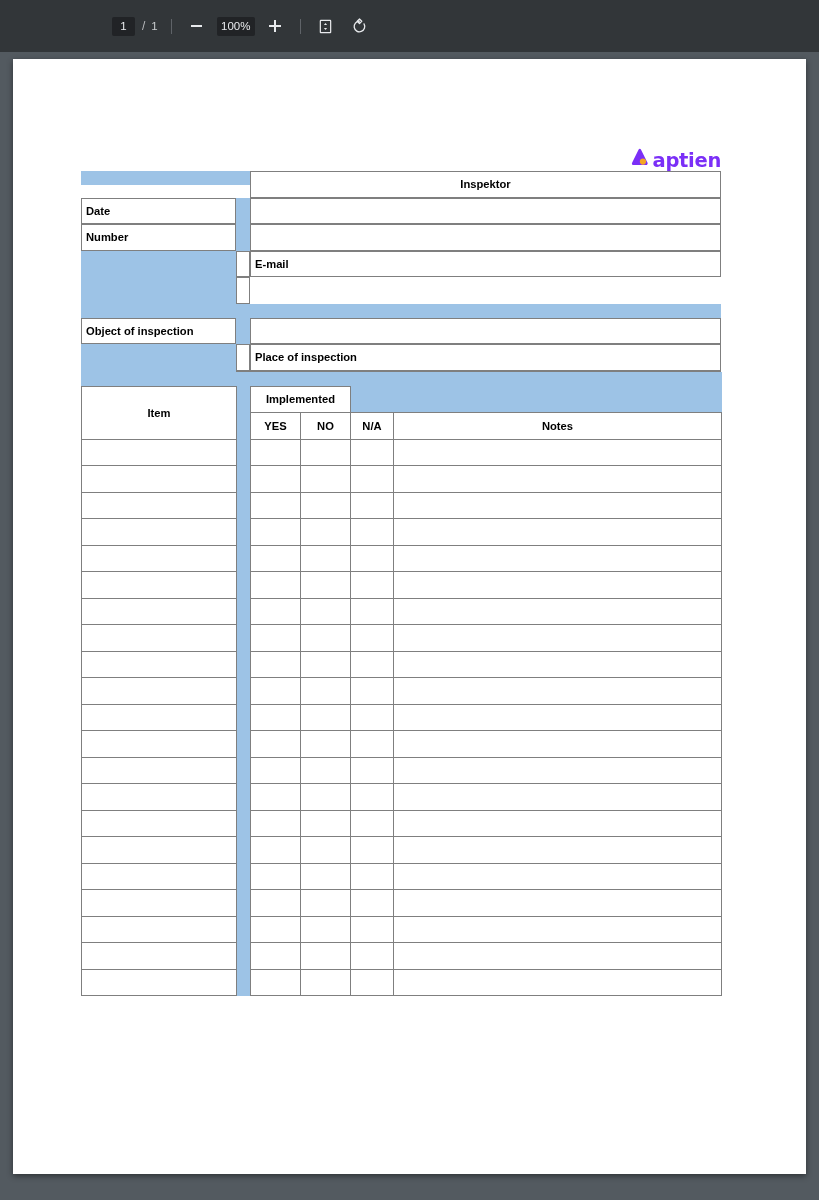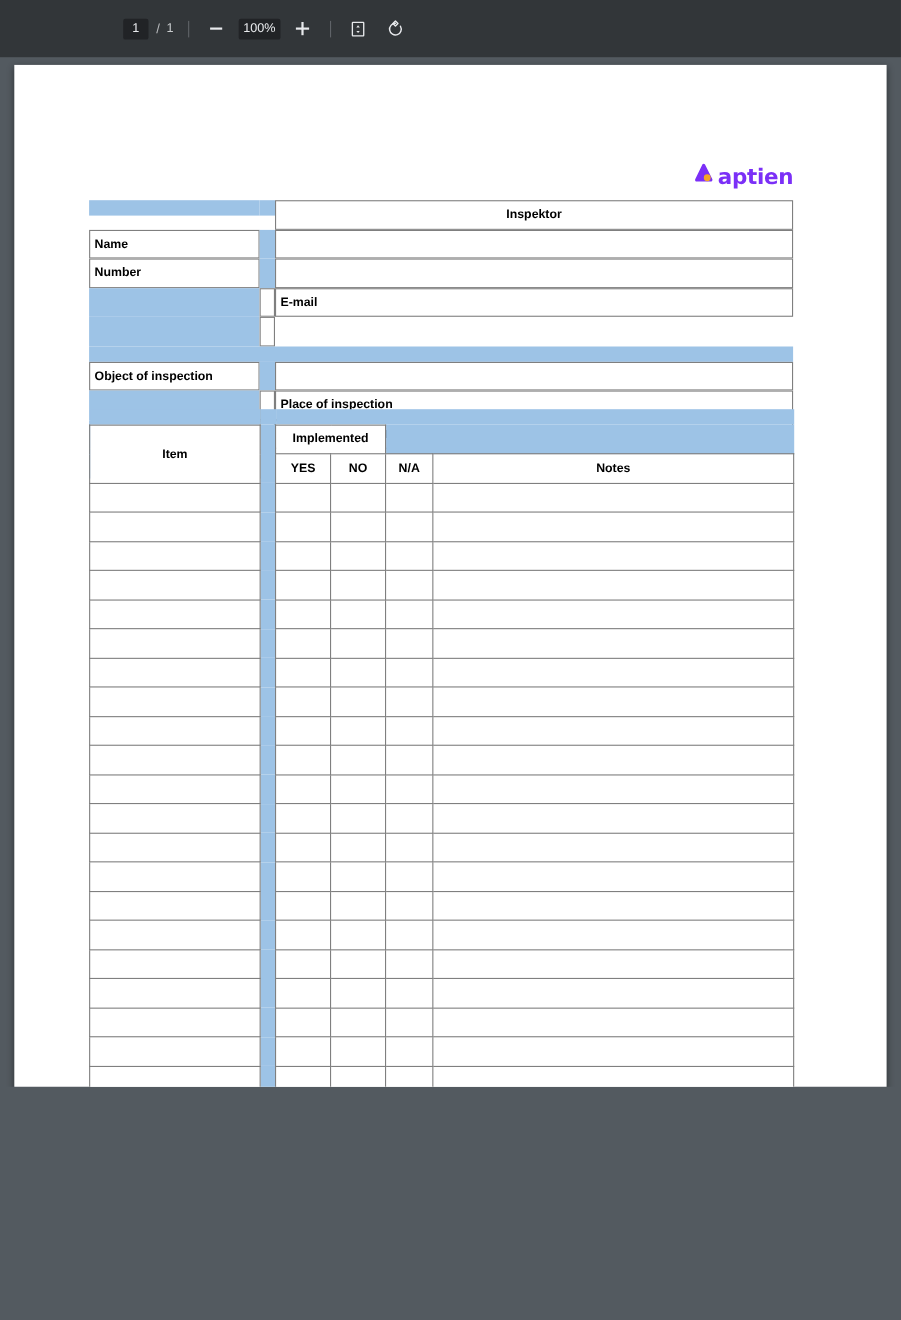--- a/index.html
+++ b/index.html
@@ -89,21 +89,21 @@
   .plus-glyph::before, .plus-glyph::after {
     content:""; position:absolute; background:#e8eaed;
   }
   .plus-glyph::before { left:0; top:5.2px; width:12px; height:1.6px; }
   .plus-glyph::after  { top:0; left:5.2px; height:12px; width:1.6px; }
 
   
   #page-scroll {
     position: absolute;
     top: 52px; left: 0;
-    width: 819px; height: 936px;
+    width: 819px; height: 1148px;
     overflow: hidden;
   }
 
   #pdf-page {
     position: absolute;
     left: 13px; top: 7px;
     width: 793px; height: 1115px;
     background: #ffffff;
     box-shadow: 0 2px 6px rgba(0,0,0,0.45);
   }
@@ -118,21 +118,21 @@
     font-family: "DejaVu Sans", sans-serif;
     font-size: 19.5px;
     font-weight: 600;
     color: #7b2ff7;
     letter-spacing: -0.3px;
   }
 
   
   #form {
     position: absolute;
-    left: 68px; top: 123px;
+    left: 68px; top: 112px;
     width: 640px;
   }
 
   
   .sec {
     display: grid;
     grid-template-columns: 155px 14px 471px;
     column-gap: 0;
   }
 
@@ -255,21 +255,21 @@
       </div>
 
       <div id="form">
 
         <div class="sec">
 
           <div class="band"></div>
           <div class="band gutter"></div>
           <div class="cell ctr">Inspektor</div>
 
-          <div class="cell lbl">Name</div>
+          <div class="cell lbl">Date</div>
           <div class="gutter"></div>
           <div class="cell"></div>
 
           <div class="cell lbl">Number</div>
           <div class="gutter"></div>
           <div class="cell"></div>
 
           <div class="gutter"></div>
           <div class="cell"></div>
 

